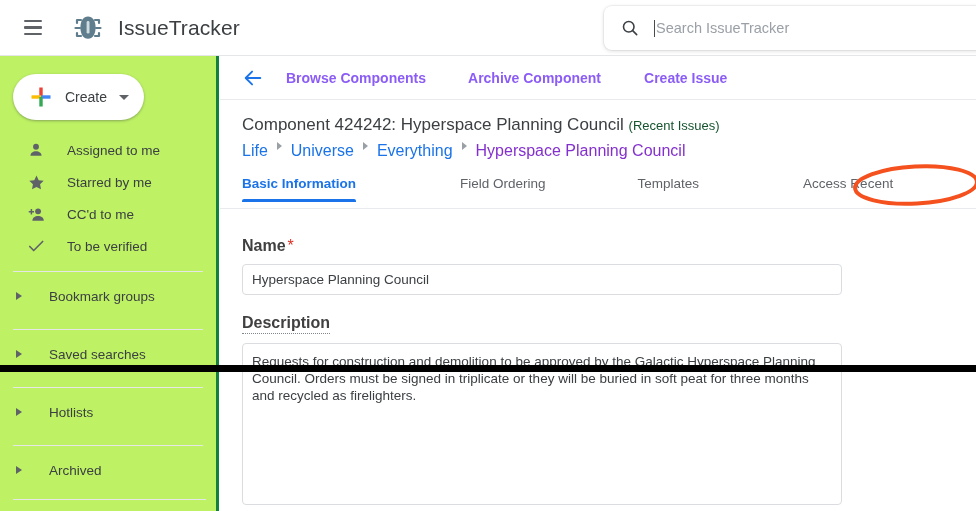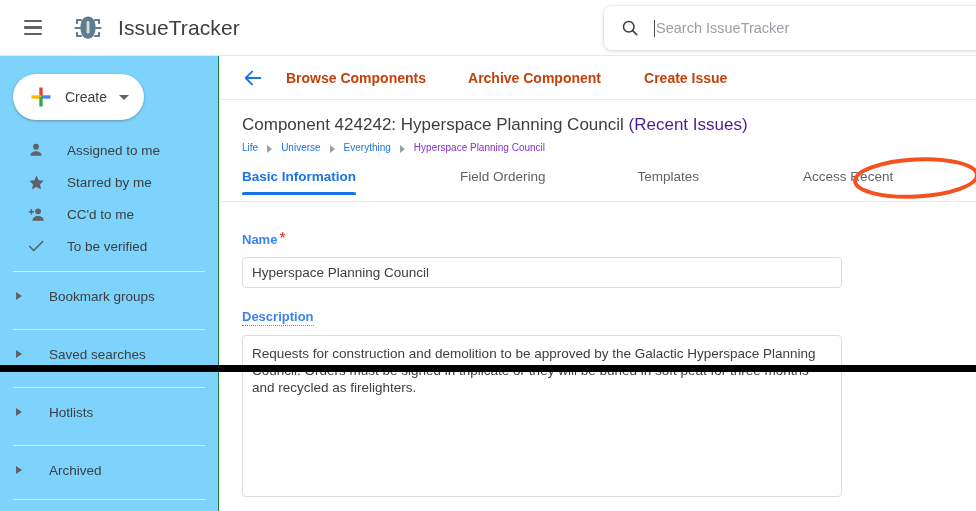--- a/index.html
+++ b/index.html
@@ -45,21 +45,21 @@
   .search-caret {
     width: 1px; height: 17px; background: #4a4a4a; margin-left: 14px; margin-right: 0px;
   }
   .search-ph {
     font-size: 14.5px; color: #9aa0a6; margin-left: 1px; white-space: nowrap;
   }
 
   
   .sidebar {
     position: absolute; top: 56px; left: 0; width: 219px; height: 455px;
-    background: #7dd3fc; border-right: 1px solid #15803d; overflow: hidden;
+    background: #bef264; border-right: 3px solid #15803d; overflow: hidden;
   }
   .create-btn {
     margin: 18px 0 0 13px; width: 131px; height: 46px;
     border-radius: 24px; background: #fff;
     box-shadow: 0 1px 3px rgba(60,64,67,.3), 0 1px 2px rgba(60,64,67,.15);
     display: flex; align-items: center; cursor: pointer;
   }
   .gplus { width: 24px; height: 24px; margin-left: 16px; }
   .create-label { font-size: 14px; color: #3c4043; margin-left: 12px; }
   .create-caret {
@@ -90,31 +90,31 @@
 
   
   .main { position: absolute; top: 56px; left: 220px; width: 756px; height: 455px; background:#fff; overflow:hidden; }
 
   .actionbar {
     height: 44px; display: flex; align-items: center;
     border-bottom: 1px solid #e8eaed;
   }
   .backarrow { margin-left: 22px; width: 22px; height: 22px; cursor: pointer; }
   .act {
-    font-size: 14px; color: #c2410c; font-weight: bold; cursor: pointer; white-space: nowrap;
+    font-size: 14px; color: #8b5cf6; font-weight: bold; cursor: pointer; white-space: nowrap;
   }
   .act.a1 { margin-left: 22px; }
   .act.a2 { margin-left: 42px; }
   .act.a3 { margin-left: 43px; }
 
   .titleblock { padding-left: 22px; padding-top: 15px; }
   .ctitle { font-size: 17px; color: #3c4043; white-space: nowrap; }
-  .ctitle .recent { color: #4c1d95; font-size: 17px; cursor: pointer; }
-
-  .crumbs { margin-top: 7px; display: flex; align-items: flex-end; font-size: 10px; }
+  .ctitle .recent { color: #14532d; font-size: 13px; cursor: pointer; }
+
+  .crumbs { margin-top: 7px; display: flex; align-items: flex-start; font-size: 16px; }
   .crumb { color: #1a73e8; cursor: pointer; white-space: nowrap; }
   .crumb.visited { color: #8430ce; }
   .csep {
     margin: 0 9px; width: 0; height: 0;
     border-top: 4px solid transparent; border-bottom: 4px solid transparent;
     border-left: 5px solid #9aa0a6;
   }
 
   .tabs {
     margin-top: 16px; height: 33px; display: flex; align-items: flex-start;
@@ -135,21 +135,21 @@
   .tab.t4 { margin-left: 44px; }
   .tab.t5 { margin-left: 56px; }
 
   
   .annot {
     position: absolute; left: 632px; top: -13px;
     width: 135px; height: 43px; pointer-events: none;
   }
 
   .form { padding-left: 22px; padding-top: 28px; }
-  .flabel { font-size: 13px; color: #3b82f6; font-weight: bold; }
+  .flabel { font-size: 16px; color: #404040; font-weight: bold; }
   .req { color: #d93025; margin-left: 2px; }
   .flabel.dotted { border-bottom: 1px dotted #80868b; display:inline-block; padding-bottom:1px; }
 
   .finput {
     margin-top: 9px; width: 600px; height: 31px;
     border: 1px solid #dadce0; border-radius: 4px;
     background: #fff; font-family: "Liberation Sans", sans-serif;
     font-size: 13.5px; color: #3c4043; padding: 0 9px; outline: none;
   }
   .ftextarea {

